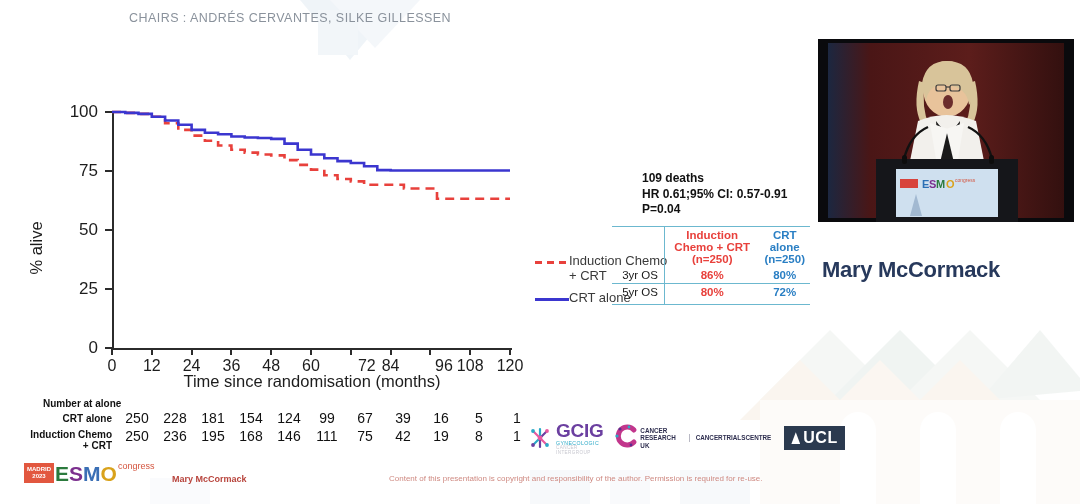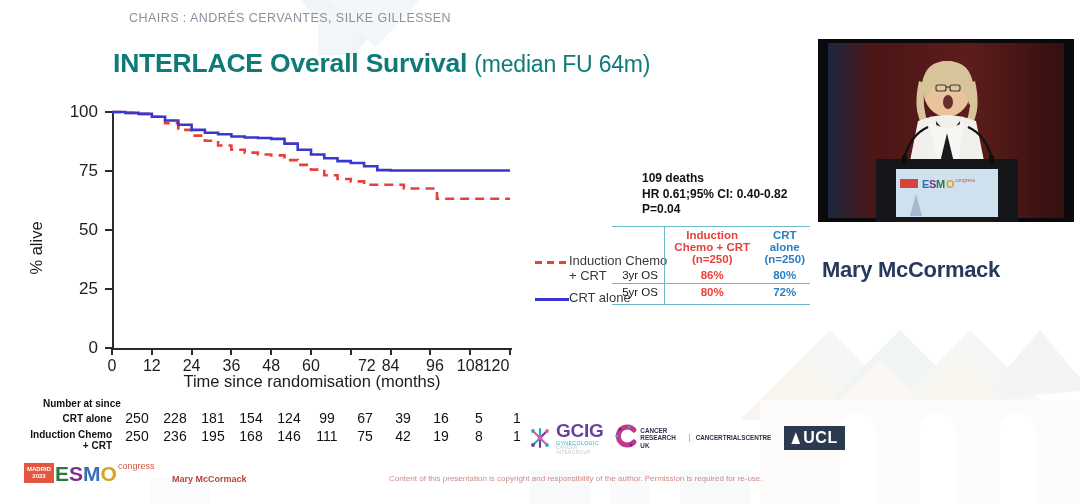--- a/index.html
+++ b/index.html
@@ -146,24 +146,20 @@
       <rect x="680" y="470" width="70" height="34" fill="#eef3f8"></rect>
       <rect x="150" y="478" width="60" height="26" fill="#f4f7fa"></rect>
     </g>
   </svg>
 </div>
 
 <div id="slide">
 
   <div id="chairs-line">CHAIRS : ANDRÉS CERVANTES, SILKE GILLESSEN</div>
 
-  <div id="slide-title">
-    <span>INTERLACE Overall Survival</span>
-    <span class="sub">(median FU 64m)</span>
-  </div>
 
   <div id="km-chart">
 
     <div id="y-axis-title">% alive</div>
     <div id="x-axis-title">Time since randomisation (months)</div>
 
     <div id="axis-y-line"></div>
     <div id="axis-x-line"></div>
 
     <div id="plot-frame">
@@ -192,25 +188,25 @@
           <div class="xtick" style="left: 119.4px;">36</div>
           <div class="xtick-mark" style="left: 158.2px;"></div>
           <div class="xtick" style="left: 159.2px;">48</div>
           <div class="xtick-mark" style="left: 198px;"></div>
           <div class="xtick" style="left: 199px;">60</div>
           <div class="xtick-mark" style="left: 237.8px;"></div>
           <div class="xtick" style="left: 238.8px; margin-left: 16px;">72</div>
           <div class="xtick-mark" style="left: 277.6px;"></div>
           <div class="xtick" style="left: 278.6px;">84</div>
           <div class="xtick-mark" style="left: 317.4px;"></div>
-          <div class="xtick" style="left: 323px;">96</div>
+          <div class="xtick" style="left: 332px;">96</div>
           <div class="xtick-mark" style="left: 357.2px;"></div>
           <div class="xtick" style="left: 358.2px;">108</div>
           <div class="xtick-mark" style="left: 397px;"></div>
-          <div class="xtick" style="left: 384px;">120</div>
+          <div class="xtick" style="left: 398px;">120</div>
         </div>
 
       <svg id="curves" width="398" height="236" viewBox="0 0 398 236" style="position:absolute;left:0;top:0;overflow:visible;">
         <path id="curve-1" fill="none" stroke="#e8413c" stroke-width="2.6" stroke-dasharray="9 6" d="M0.0 0.0 L13.3 0.0 L13.3 0.9 L26.5 0.9 L26.5 1.9 L39.8 1.9 L39.8 4.7 L53.1 4.7 L53.1 11.3 L66.3 11.3 L66.3 17.9 L79.6 17.9 L79.6 23.6 L92.9 23.6 L92.9 28.8 L106.1 28.8 L106.1 33.5 L119.4 33.5 L119.4 37.8 L132.7 37.8 L132.7 40.6 L145.9 40.6 L145.9 42.5 L159.2 42.5 L159.2 43.4 L172.5 43.4 L172.5 48.1 L185.7 48.1 L185.7 52.9 L199.0 52.9 L199.0 57.6 L212.3 57.6 L212.3 63.2 L225.5 63.2 L225.5 67.0 L238.8 67.0 L238.8 69.4 L252.1 69.4 L252.1 72.7 L272.0 72.7 L272.0 72.7 L291.9 72.7 L291.9 76.5 L318.4 76.5 L318.4 76.5 L325.0 76.5 L325.0 86.8 L358.2 86.8 L358.2 86.8 L398.0 86.8 L398.0 86.8"></path>
         <path id="curve-0" fill="none" stroke="#3b36cf" stroke-width="2.6" d="M0.0 0.0 L13.3 0.0 L13.3 0.9 L26.5 0.9 L26.5 1.9 L39.8 1.9 L39.8 4.7 L53.1 4.7 L53.1 8.5 L66.3 8.5 L66.3 12.7 L79.6 12.7 L79.6 17.9 L92.9 17.9 L92.9 20.8 L106.1 20.8 L106.1 22.2 L119.4 22.2 L119.4 24.5 L132.7 24.5 L132.7 25.5 L145.9 25.5 L145.9 26.0 L159.2 26.0 L159.2 26.9 L172.5 26.9 L172.5 31.6 L185.7 31.6 L185.7 37.8 L199.0 37.8 L199.0 42.5 L212.3 42.5 L212.3 46.3 L225.5 46.3 L225.5 49.1 L238.8 49.1 L238.8 51.0 L252.1 51.0 L252.1 54.3 L265.3 54.3 L265.3 58.1 L278.6 58.1 L278.6 58.5 L298.5 58.5 L298.5 58.5 L318.4 58.5 L318.4 58.5 L358.2 58.5 L358.2 58.5 L398.0 58.5 L398.0 58.5"></path>
       </svg>
     </div>
 
     <div id="chart-legend">
       <div class="legend-row">
@@ -222,21 +218,21 @@
       </div>
       <div class="legend-row">
         <span class="legend-swatch solid"></span>
         <span class="legend-label">CRT alone</span>
       </div>
     </div>
   </div>
 
   <div id="stats-block">
     <div>109 deaths</div>
-    <div>HR 0.61;95% CI: 0.40-0.82</div>
+    <div>HR 0.61;95% CI: 0.57-0.91</div>
     <div>P=0.04</div>
   </div>
 
   <div id="results-table">
     <table>
       <tbody>
           <tr>
         <td class="col-label rt-top"></td>
         <td class="rt-top rt-vline c-red">
           <div>Induction</div>
@@ -262,21 +258,21 @@
       <tr>
         <td class="rt-bottom"></td>
         <td class="rt-bottom rt-vline"></td>
         <td class="rt-bottom"></td>
       </tr>
     </tbody>
       </table>
   </div>
 
   <div id="risk-table">
-    <div id="risk-title">Number at since</div>
+    <div id="risk-title">Number at alone</div>
     <div class="risk-row" style="top:12px;">
       <div class="risk-rowlabel">CRT alone</div>
       <div class="risk-vals" id="risk-vals-0">
           <span>250</span>
           <span>228</span>
           <span>181</span>
           <span>154</span>
           <span>124</span>
           <span>99</span>
           <span>67</span>

